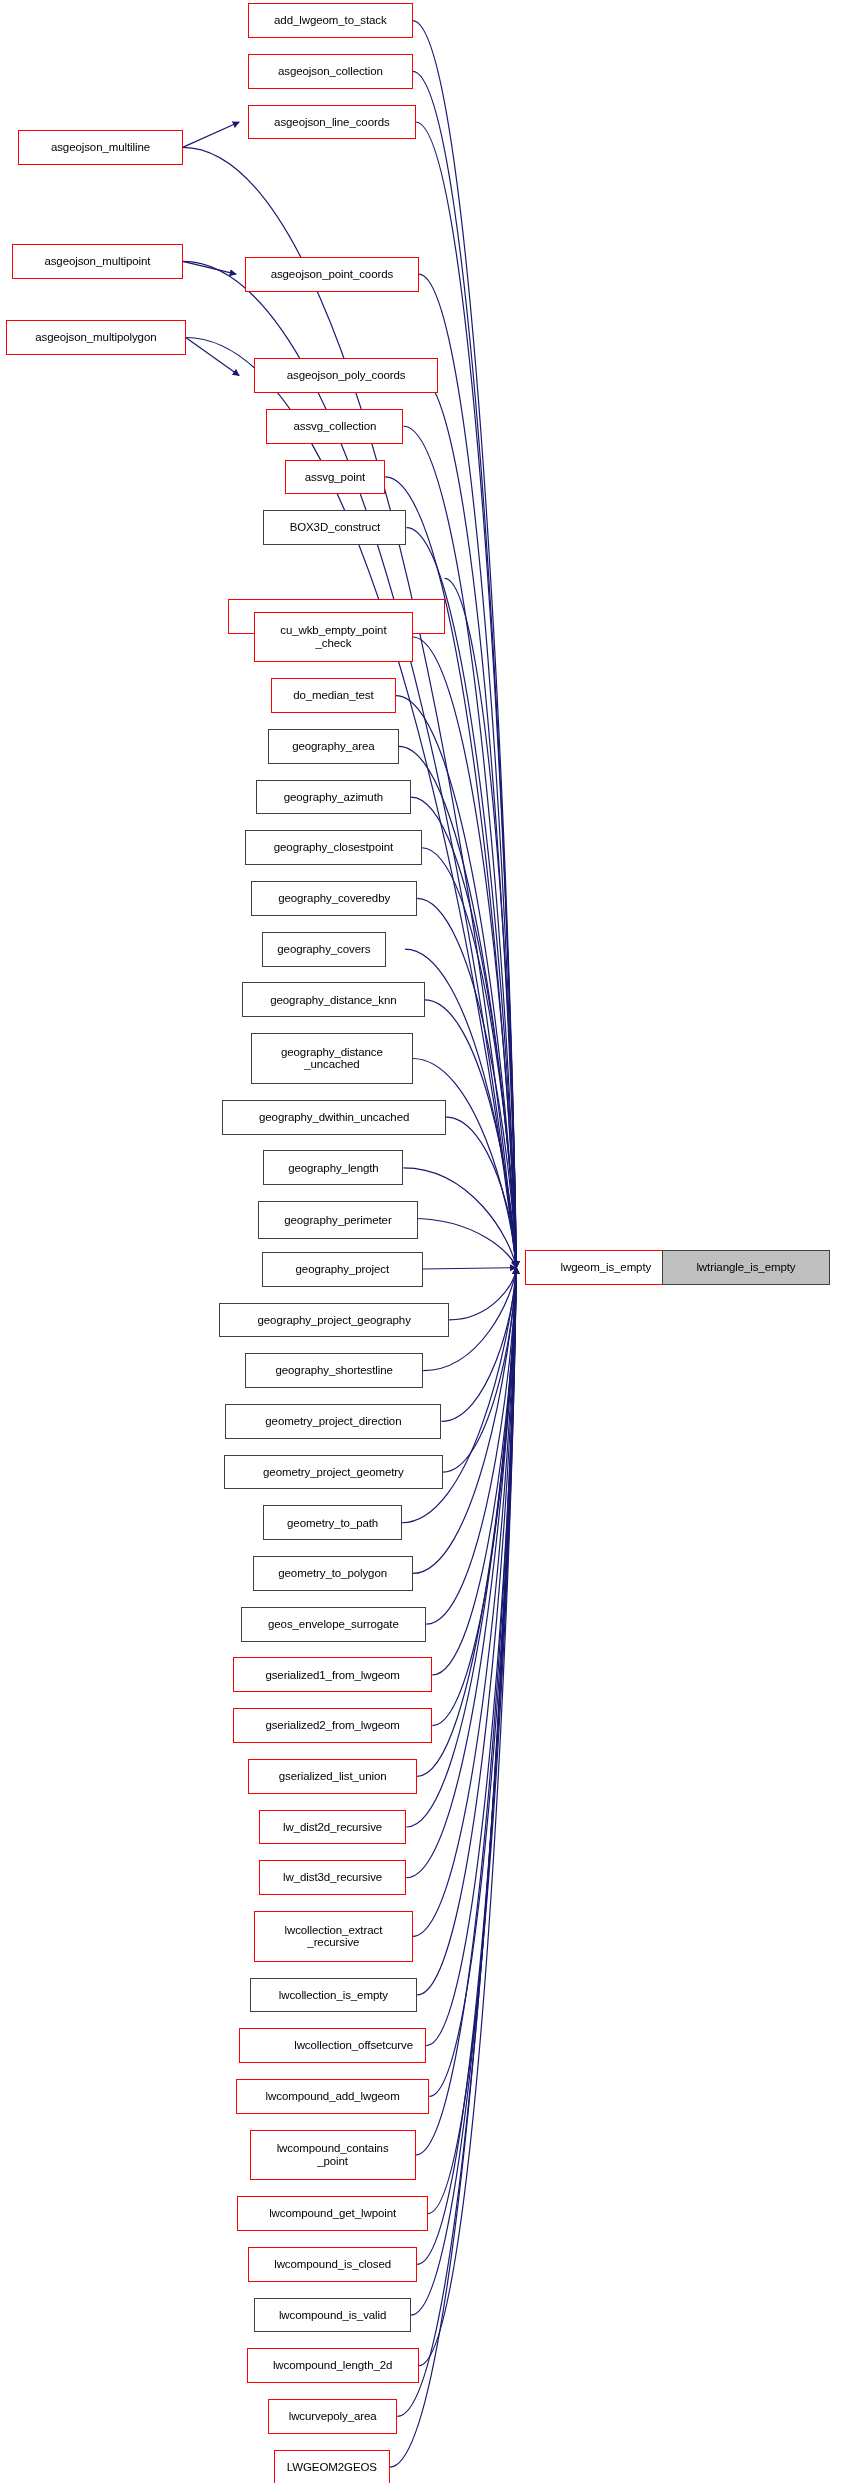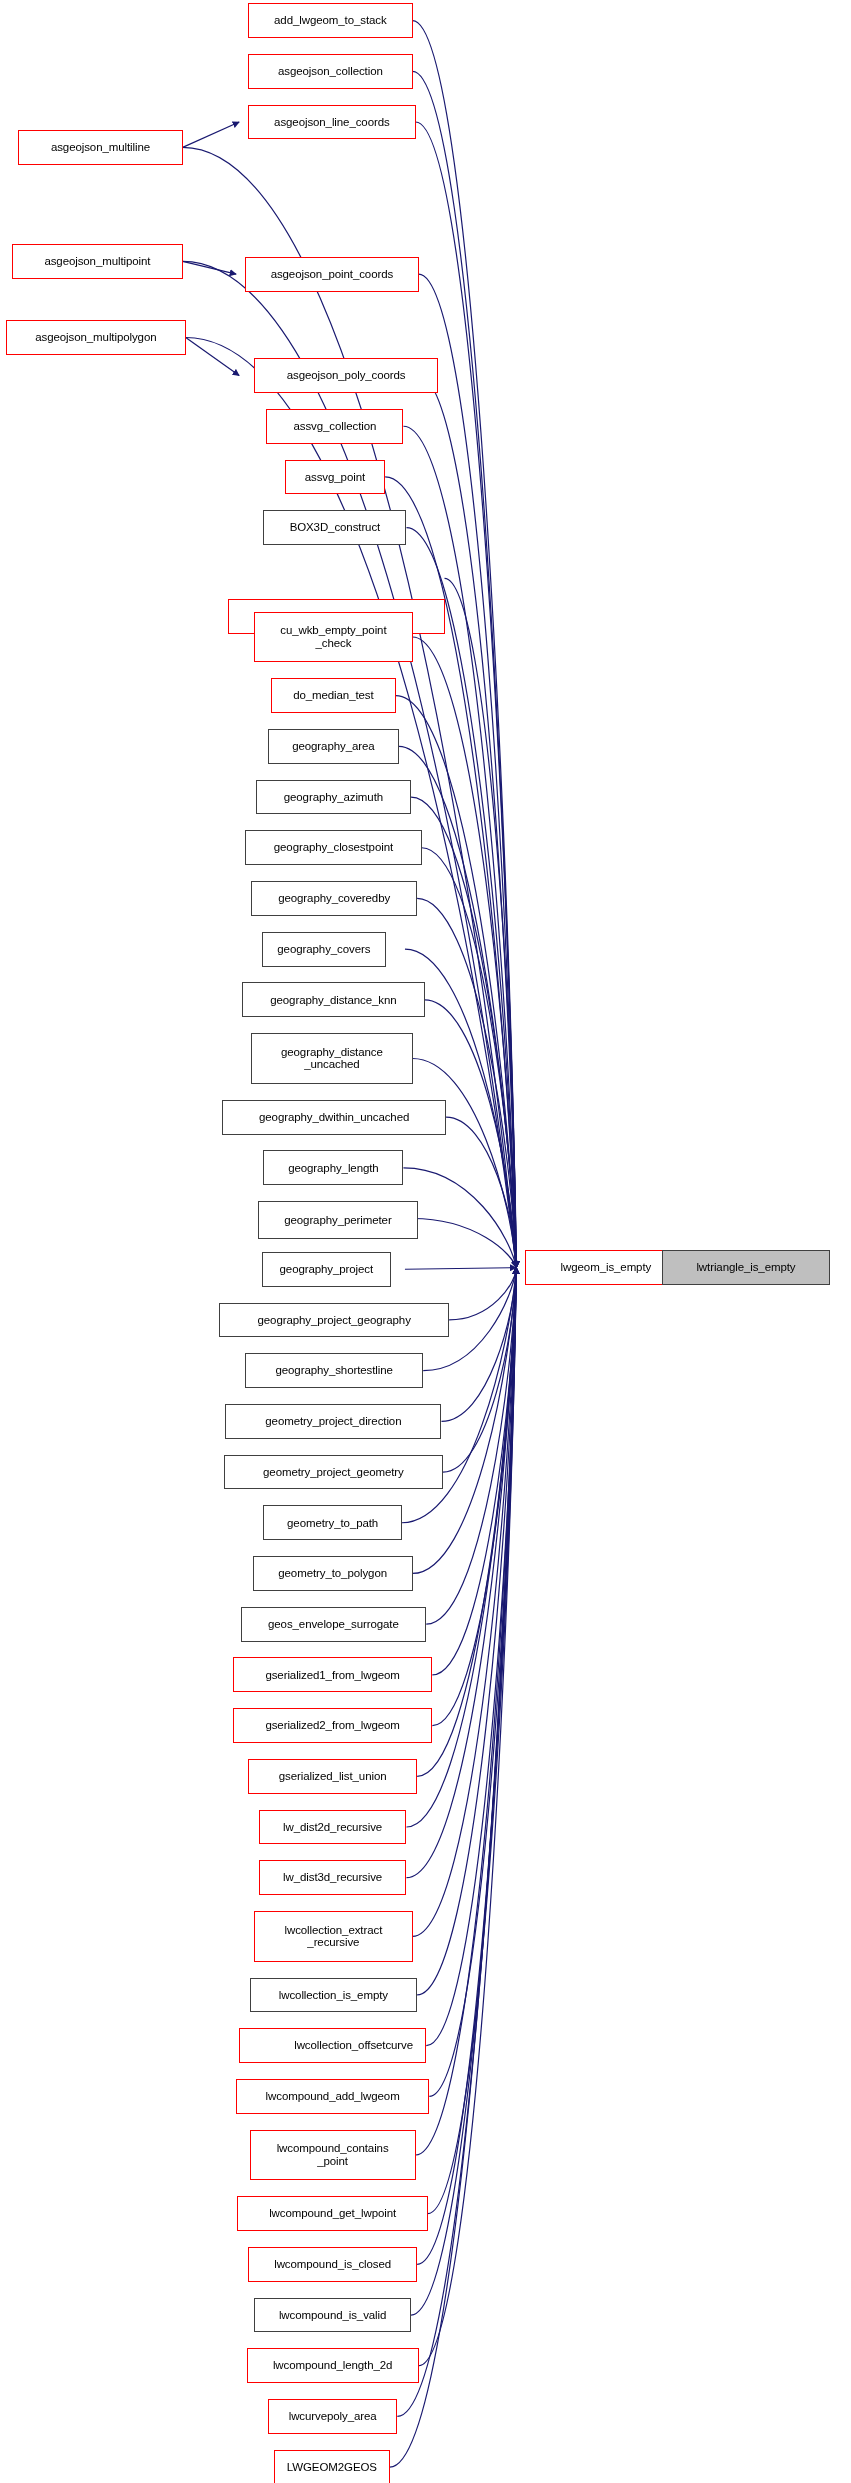--- a/index.html
+++ b/index.html
@@ -138,21 +138,21 @@
       <div class="node black" style="left: 255.757px; top: 779.602px; width: 155.281px; height: 34.8602px;">geography_azimuth</div>
       <div class="node black" style="left: 245.1px; top: 830.308px; width: 176.594px; height: 34.8602px;">geography_closestpoint</div>
       <div class="node black" style="left: 251.19px; top: 881.013px; width: 165.937px; height: 34.8602px;">geography_coveredby</div>
       <div class="node black" style="left: 261.846px; top: 931.719px; width: 124px; height: 34.8602px;">geography_covers</div>
       <div class="node black" style="left: 242.055px; top: 982.425px; width: 182.683px; height: 34.8602px;">geography_distance_knn</div>
       <div class="node black" style="left: 251.19px; top: 1033.13px; width: 161.37px; height: 50.7058px;">geography_distance
 _uncached</div>
       <div class="node black" style="left: 222.265px; top: 1099.68px; width: 223.787px; height: 34.8602px;">geography_dwithin_uncached</div>
       <div class="node black" style="left: 263.369px; top: 1150.39px; width: 140.057px; height: 34.8602px;">geography_length</div>
       <div class="node black" style="left: 258px; top: 1201.09px; width: 159.848px; height: 38px;">geography_perimeter</div>
-      <div class="node black" style="left: 261.846px; top: 1251.8px; width: 129px; height: 34.8602px;">geography_project</div>
+      <div class="node black" style="left: 261.846px; top: 1251.8px; width: 161px; height: 34.8602px;">geography_project</div>
       <div class="node black" style="left: 219.22px; top: 1302.51px; width: 229.877px; height: 34.8602px;">geography_project_geography</div>
       <div class="node black" style="left: 245.1px; top: 1353.21px; width: 178.116px; height: 34.8602px;">geography_shortestline</div>
       <div class="node black" style="left: 225.309px; top: 1403.92px; width: 216.175px; height: 34.8602px;">geometry_project_direction</div>
       <div class="node black" style="left: 223.787px; top: 1454.62px; width: 219.22px; height: 34.8602px;">geometry_project_geometry</div>
       <div class="node black" style="left: 263.369px; top: 1505.33px; width: 138.535px; height: 34.8602px;">geometry_to_path</div>
       <div class="node black" style="left: 252.712px; top: 1556.03px; width: 159.848px; height: 34.8602px;">geometry_to_polygon</div>
       <div class="node black" style="left: 240.533px; top: 1606.74px; width: 185.728px; height: 34.8602px;">geos_envelope_surrogate</div>
       <div class="node red" style="left: 232.921px; top: 1657.45px; width: 199.429px; height: 34.8602px;">gserialized1_from_lwgeom</div>
       <div class="node red" style="left: 232.921px; top: 1708.15px; width: 199.429px; height: 34.8602px;">gserialized2_from_lwgeom</div>
       <div class="node red" style="left: 248.145px; top: 1758.86px; width: 168.982px; height: 34.8602px;">gserialized_list_union</div>

